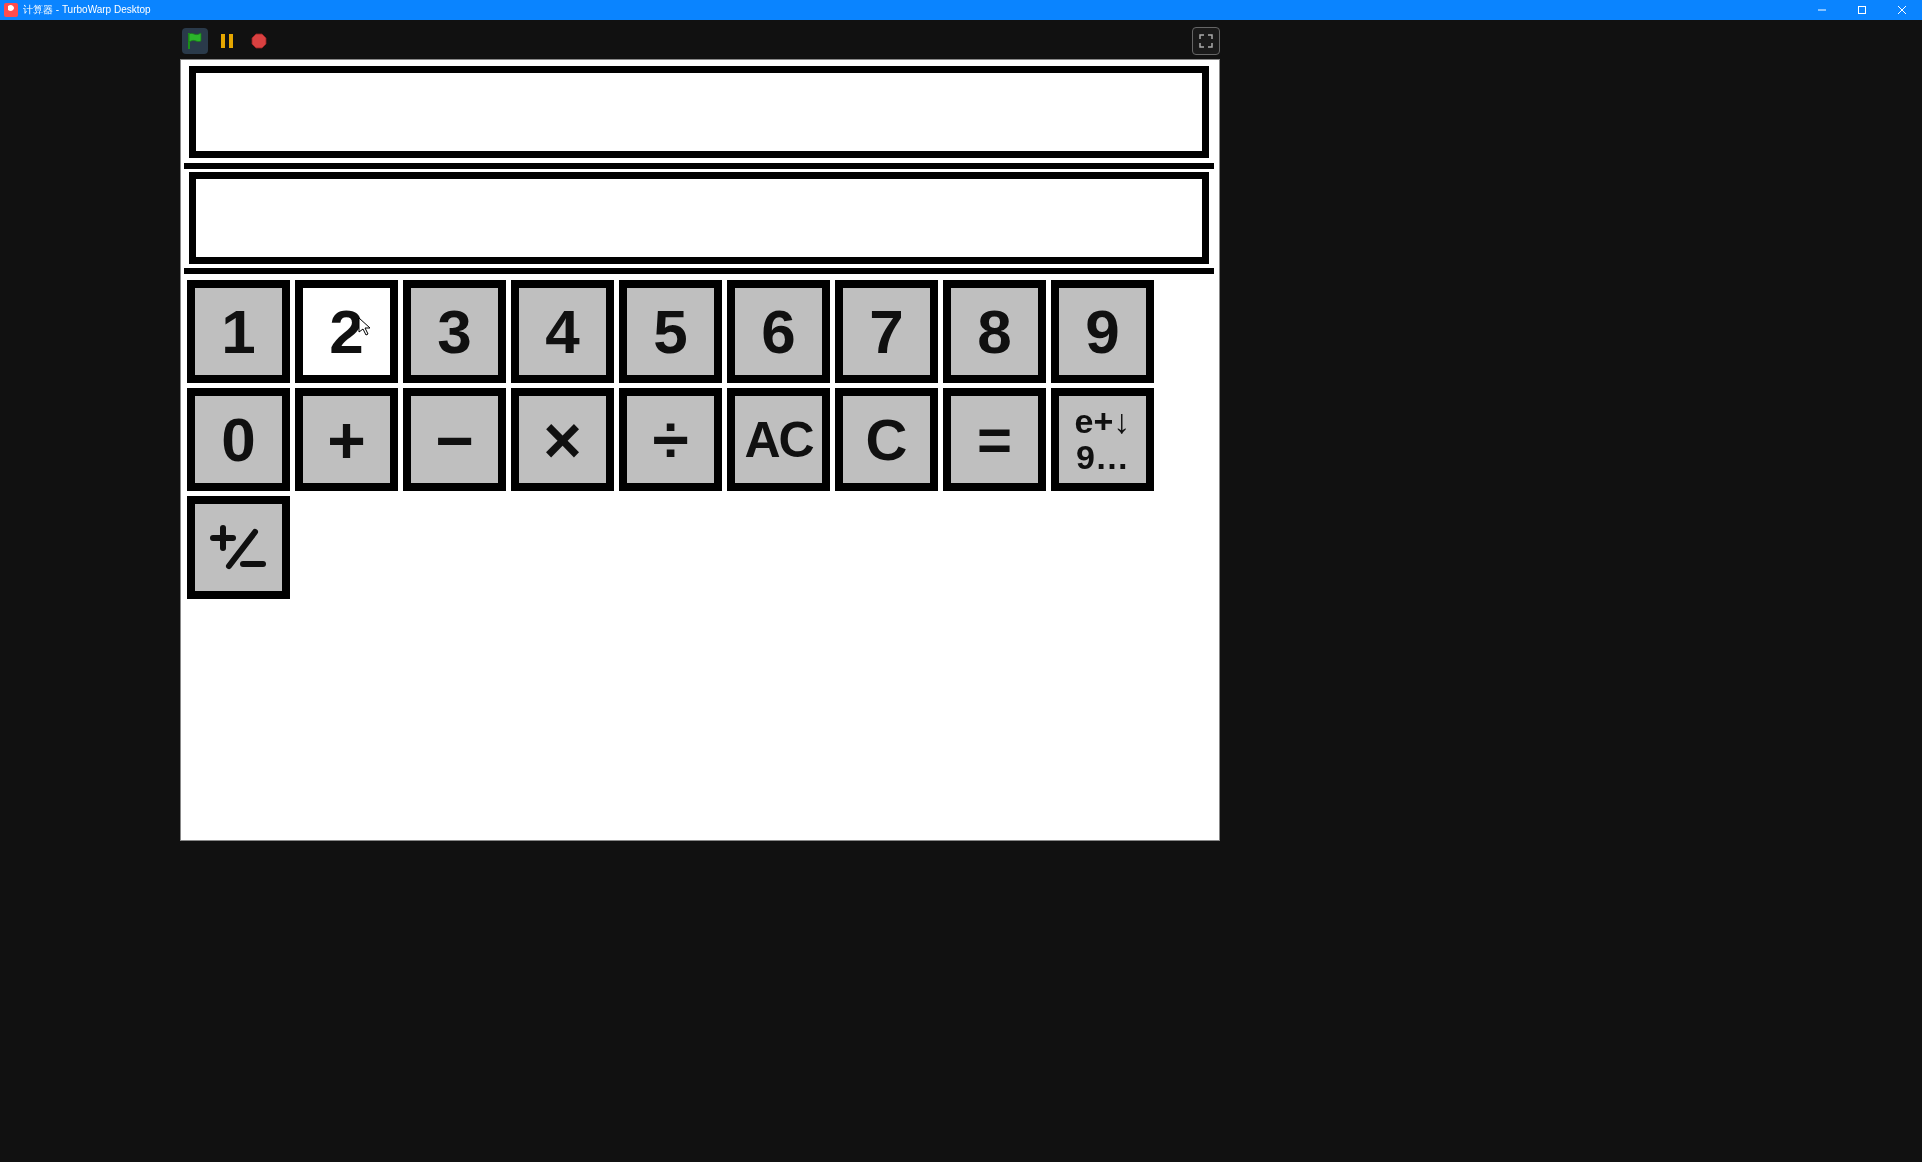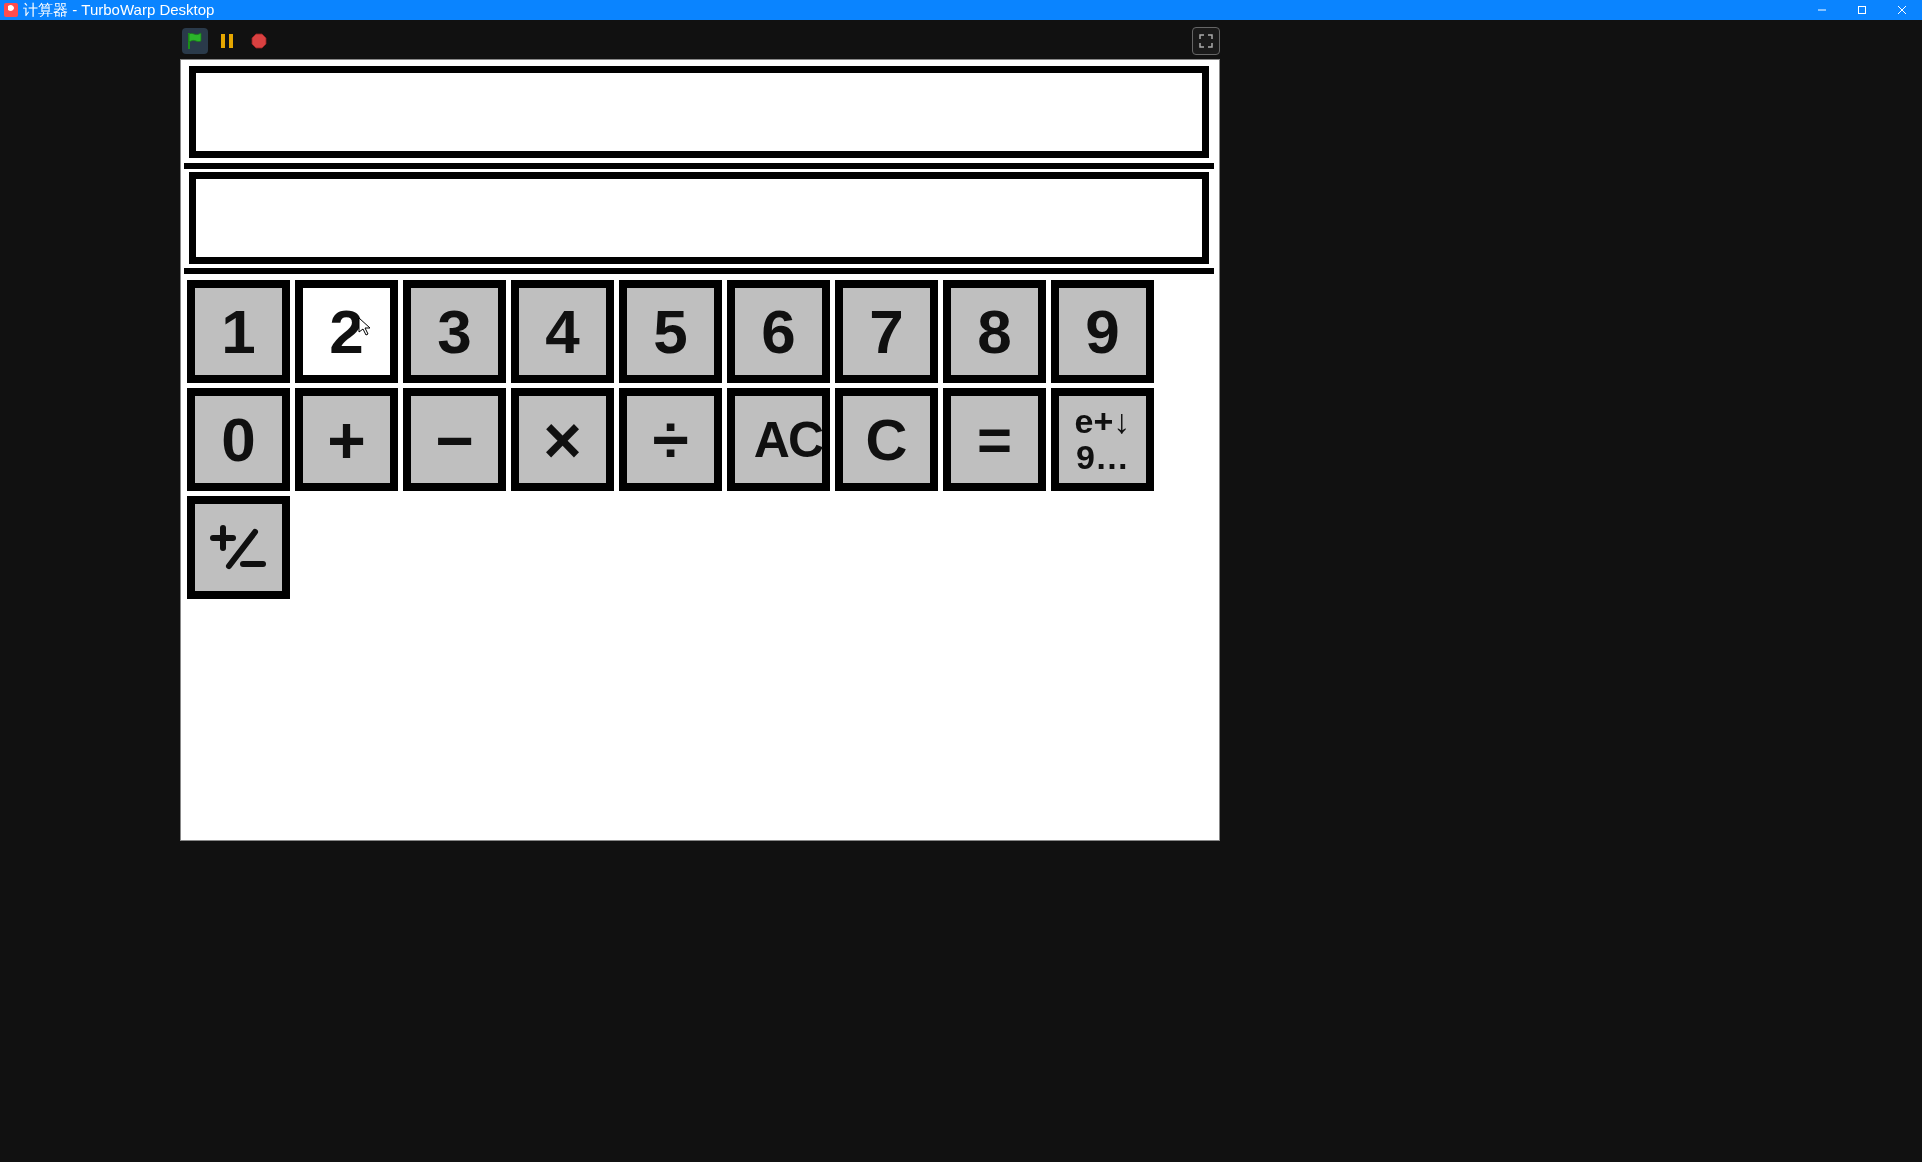--- a/index.html
+++ b/index.html
@@ -6,21 +6,21 @@
   html, body { width: 100%; height: 100%; overflow: hidden; font-family: "Segoe UI", Arial, sans-serif; }
   body { background: #000; }
 
   
   .titlebar {
     height: 20px;
     background: #0a84ff;
     display: flex;
     align-items: center;
     color: #fff;
-    font-size: 15px;
+    font-size: 10px;
     user-select: none;
   }
   .titlebar .app-icon {
     width: 14px; height: 14px;
     margin: 0 5px 0 4px;
     background: #ff4c4c;
     border-radius: 2px;
     display: flex; align-items: center; justify-content: center;
   }
   .titlebar .app-icon svg { width: 10px; height: 10px; }
@@ -231,21 +231,21 @@
         </div>
       <div class="key op" style="left:222px;top:328px;">
           <span>−</span>
         </div>
       <div class="key op" style="left:330px;top:328px;">
           <span>×</span>
         </div>
       <div class="key op" style="left:438px;top:328px;">
           <span>÷</span>
         </div>
-      <div class="key ac" style="left:546px;top:328px;justify-content:flex-end;">
+      <div class="key ac" style="left:546px;top:328px;">
           <span>AC</span>
         </div>
       <div class="key c" style="left:654px;top:328px;">
           <span>C</span>
         </div>
       <div class="key eq" style="left:762px;top:328px;">
           <span>=</span>
         </div>
       <div class="key" style="left:870px;top:328px;">
         <div class="two-line">

